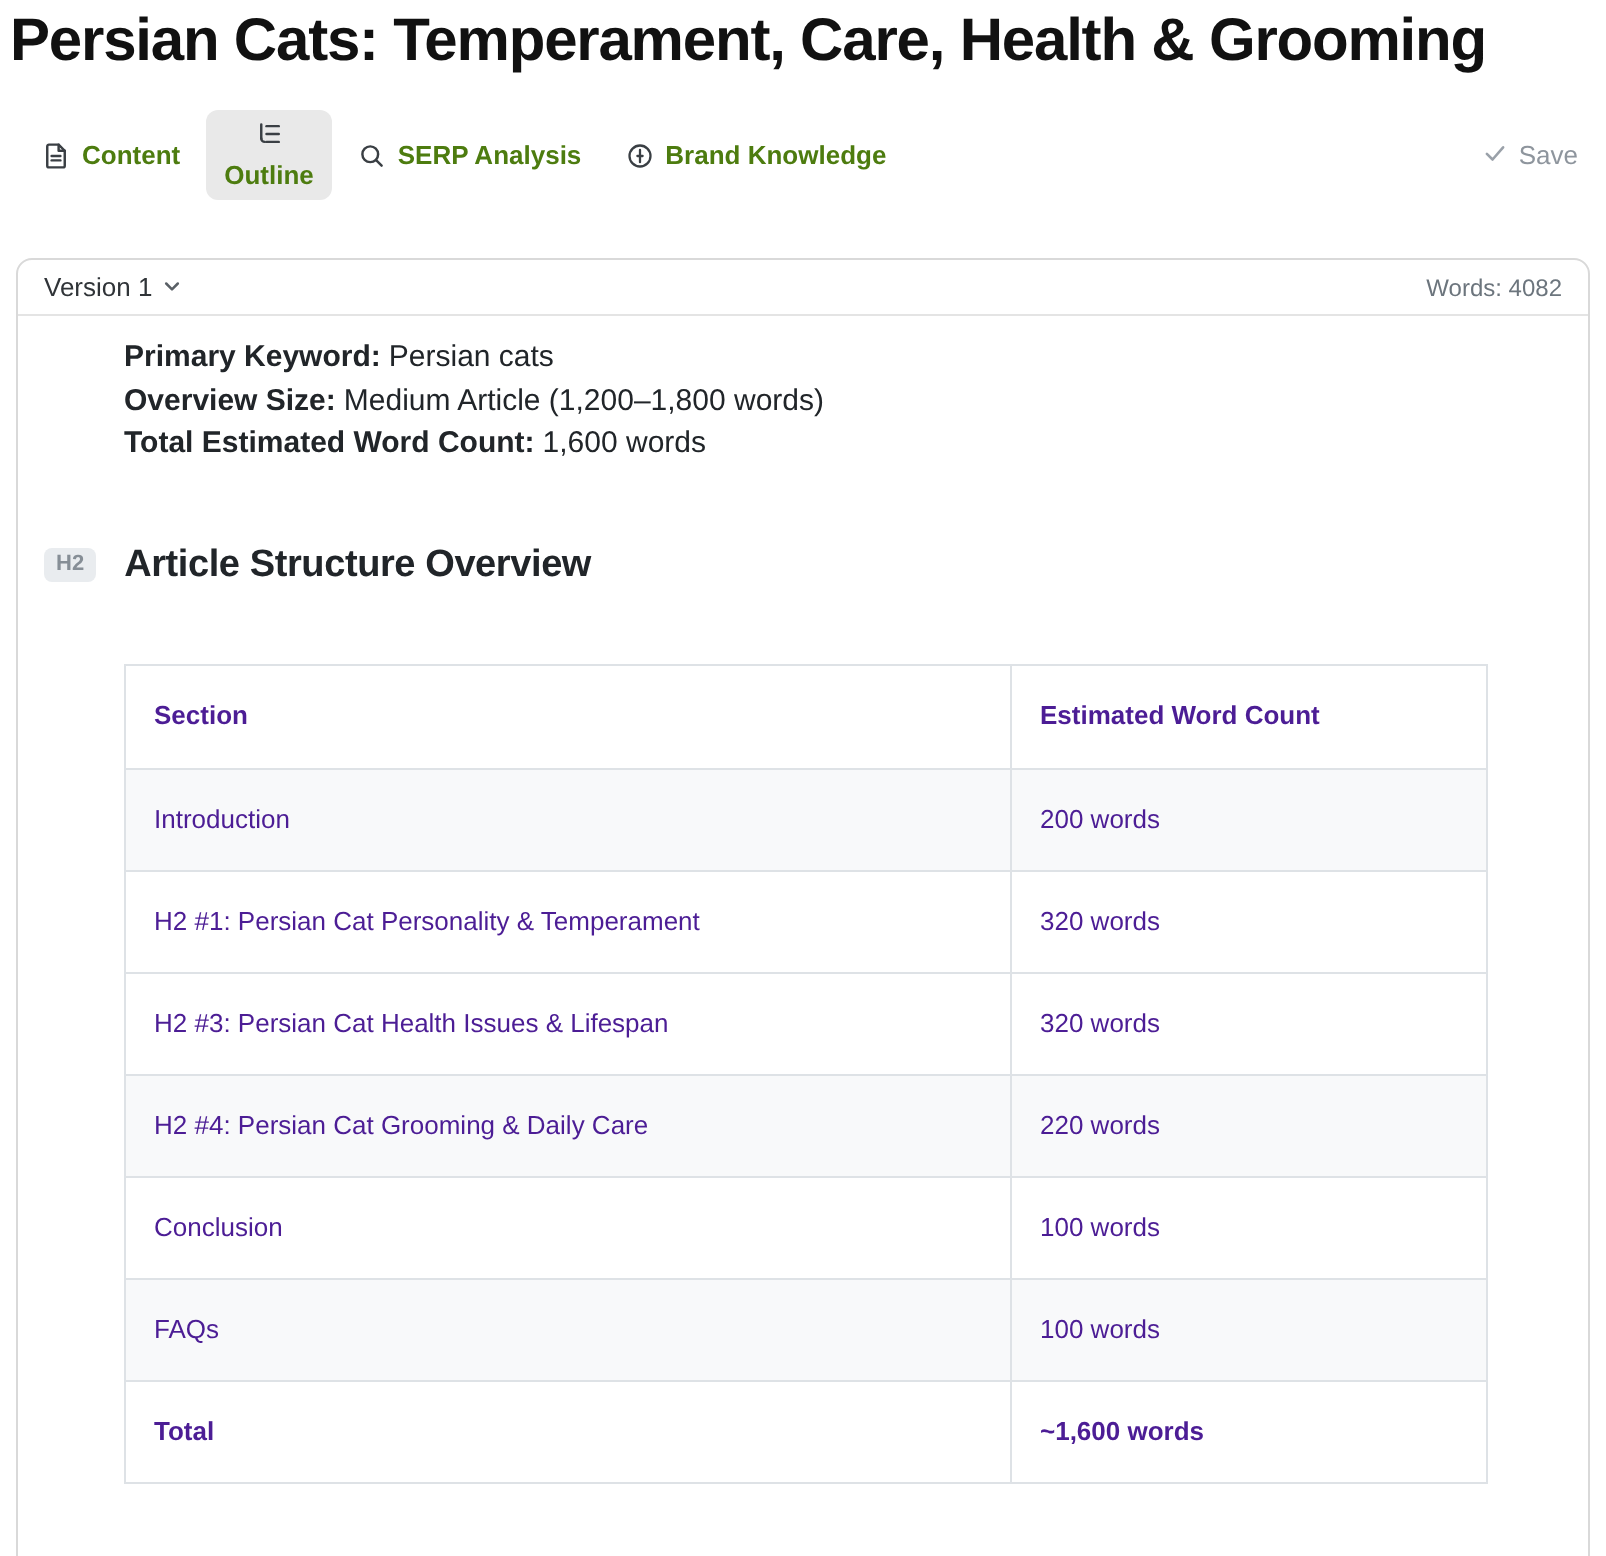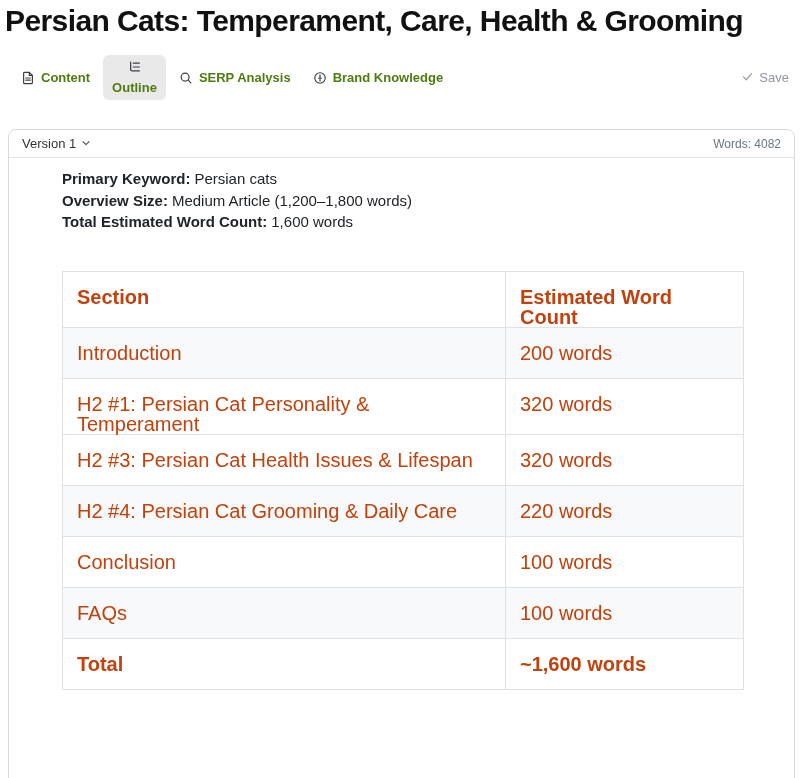--- a/index.html
+++ b/index.html
@@ -108,22 +108,22 @@
   
   table.outline-table {
     margin-top: 38px;
     width: 681px;
     border-collapse: collapse;
     table-layout: fixed;
   }
   .outline-table th, .outline-table td {
     border: 1px solid #dee2e6;
     text-align: left;
-    font-size: 20px;
-    color: #c2410c;
+    font-size: 13px;
+    color: #4c1d95;
     padding: 15px 14px 0 14px;
     vertical-align: top;
     line-height: 20px;
   }
   .outline-table th { height: 52px; font-weight: 700; background: #ffffff; }
   .outline-table td { height: 51px; }
   .outline-table col.c1 { width: 443px; }
   .outline-table col.c2 { width: 238px; }
   .outline-table tr.striped td { background: #f8f9fa; }
   .outline-table tr.total-row td { font-weight: 700; background: #ffffff; }
@@ -205,20 +205,24 @@
         <span class="label">Primary Keyword:</span><span>Persian cats</span>
       </div>
       <div class="meta-line">
         <span class="label">Overview Size:</span><span>Medium Article (1,200–1,800 words)</span>
       </div>
       <div class="meta-line">
         <span class="label">Total Estimated Word Count:</span><span>1,600 words</span>
       </div>
     </div>
 
+    <div class="heading-row">
+      <span class="h-badge">H2</span>
+      <span class="section-heading">Article Structure Overview</span>
+    </div>
 
     <table class="outline-table">
       <colgroup>
           <col class="c1">
           <col class="c2">
         </colgroup>
       <thead>
         <tr>
           <th>Section</th>
           <th>Estimated Word Count</th>

